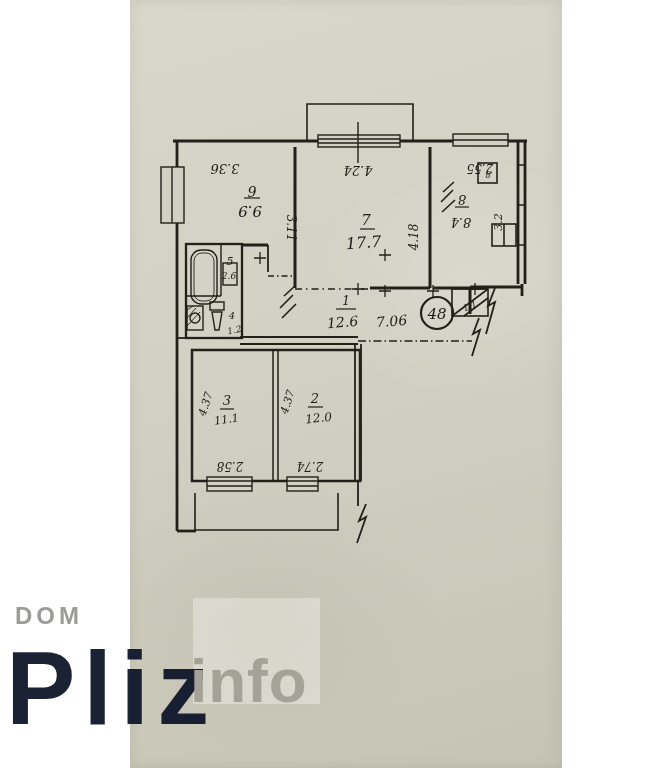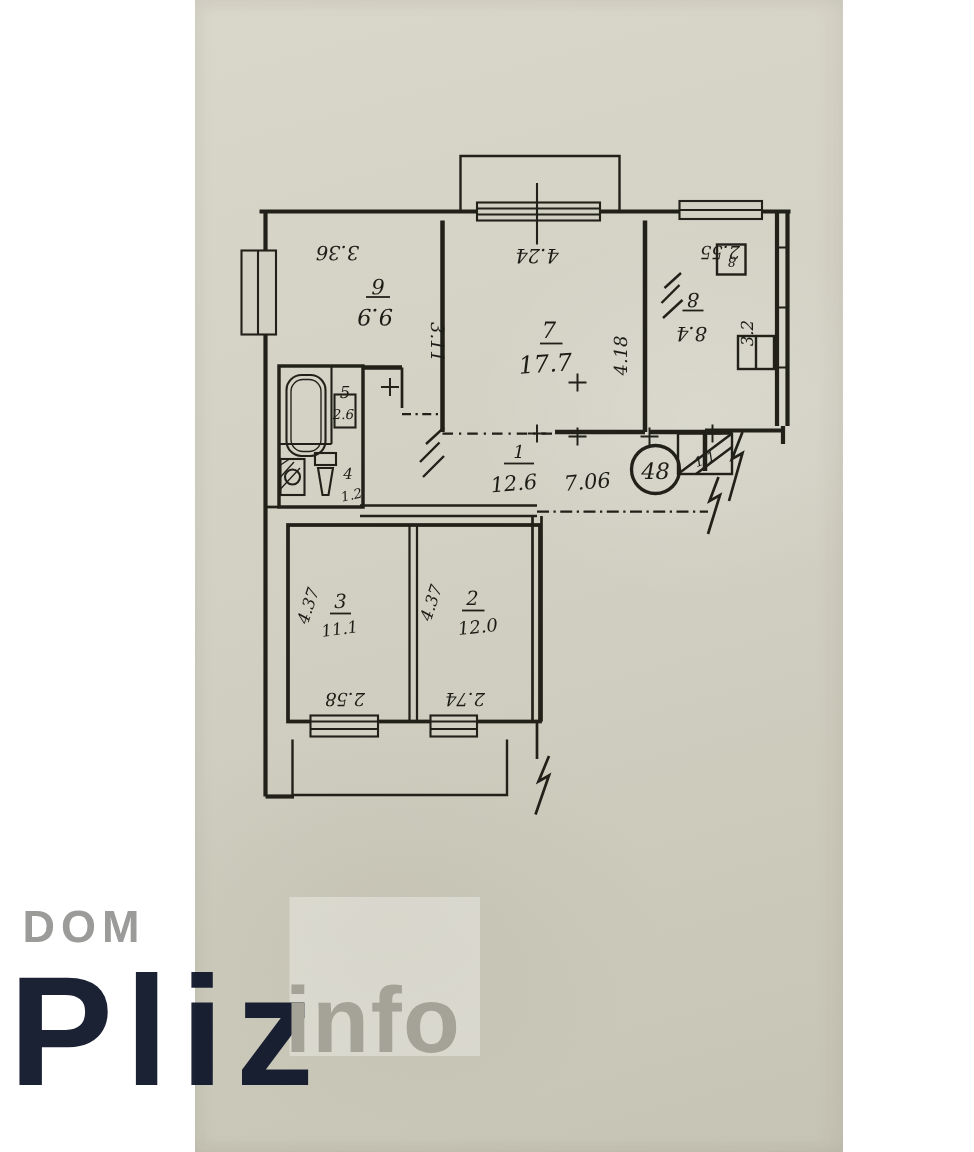--- a/index.html
+++ b/index.html
@@ -13,21 +13,21 @@
     background:
       radial-gradient(220px 180px at 78% 36%, rgba(255,255,255,0.16), rgba(255,255,255,0) 70%),
       radial-gradient(260px 200px at 30% 80%, rgba(110,105,85,0.07), rgba(110,105,85,0) 70%),
       linear-gradient(165deg,#d9d7ca 0%, #d3d1c4 42%, #cbc9ba 78%, #c6c4b5 100%);
     box-shadow: inset -6px 0 14px rgba(60,58,45,0.06), inset 4px 0 10px rgba(60,58,45,0.04);
   }
   svg{position:absolute;left:0;top:0;}
   .ink{stroke:#21211a;fill:none;}
   .plan-text{font-family:"DejaVu Serif", serif;font-style:italic;fill:#1c1c16;}
   .wm{position:absolute;font-weight:700;line-height:1;}
-  .wm-dom{left:15px;top:604px;font-size:30px;letter-spacing:4px;color:#9b9b99;}
+  .wm-dom{left:15px;top:604px;font-size:24px;letter-spacing:4px;color:#9b9b99;}
   .wm-pliz{left:6px;top:636px;font-size:104px;letter-spacing:8px;color:#0f172a;opacity:.95;text-align:center;}
   .wm-info{left:190px;top:650px;font-size:62px;letter-spacing:1px;color:#a5a298;}
   .wm-info-box{
     position:absolute;left:193px;top:598px;width:127px;height:106px;
     background:rgba(255,255,255,0.33);
   }
 </style>
 </head>
 <body>
 

